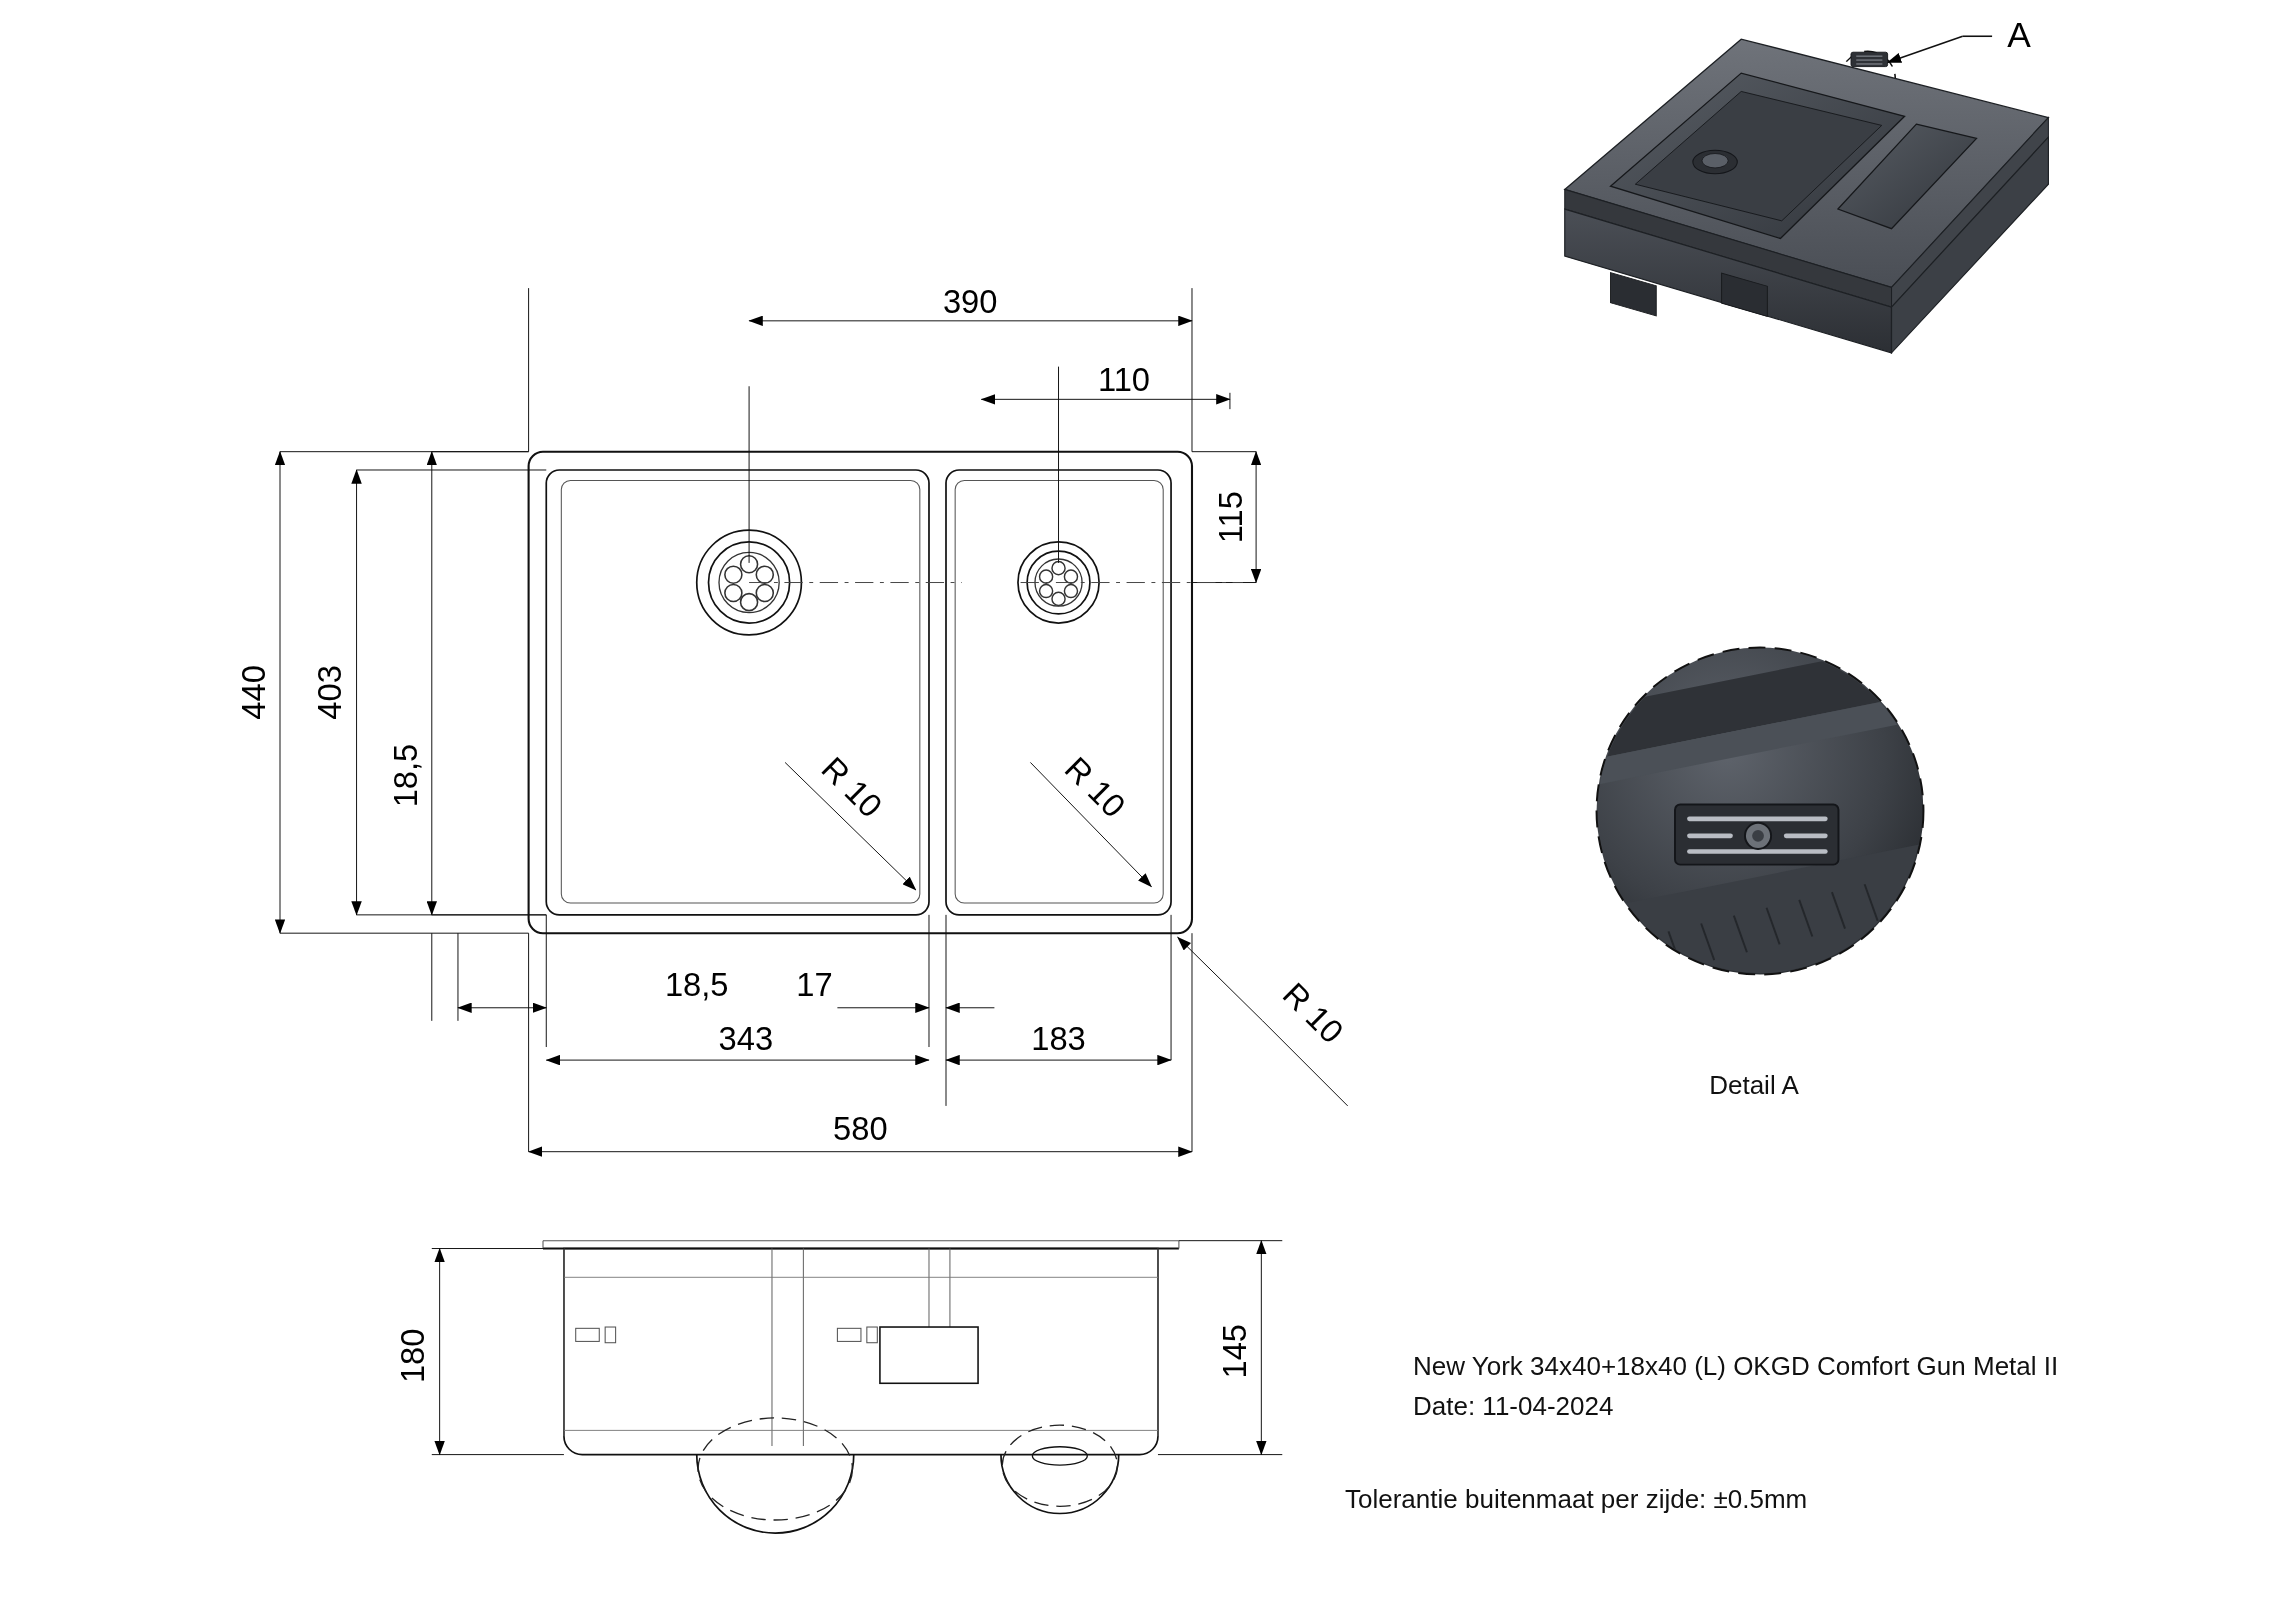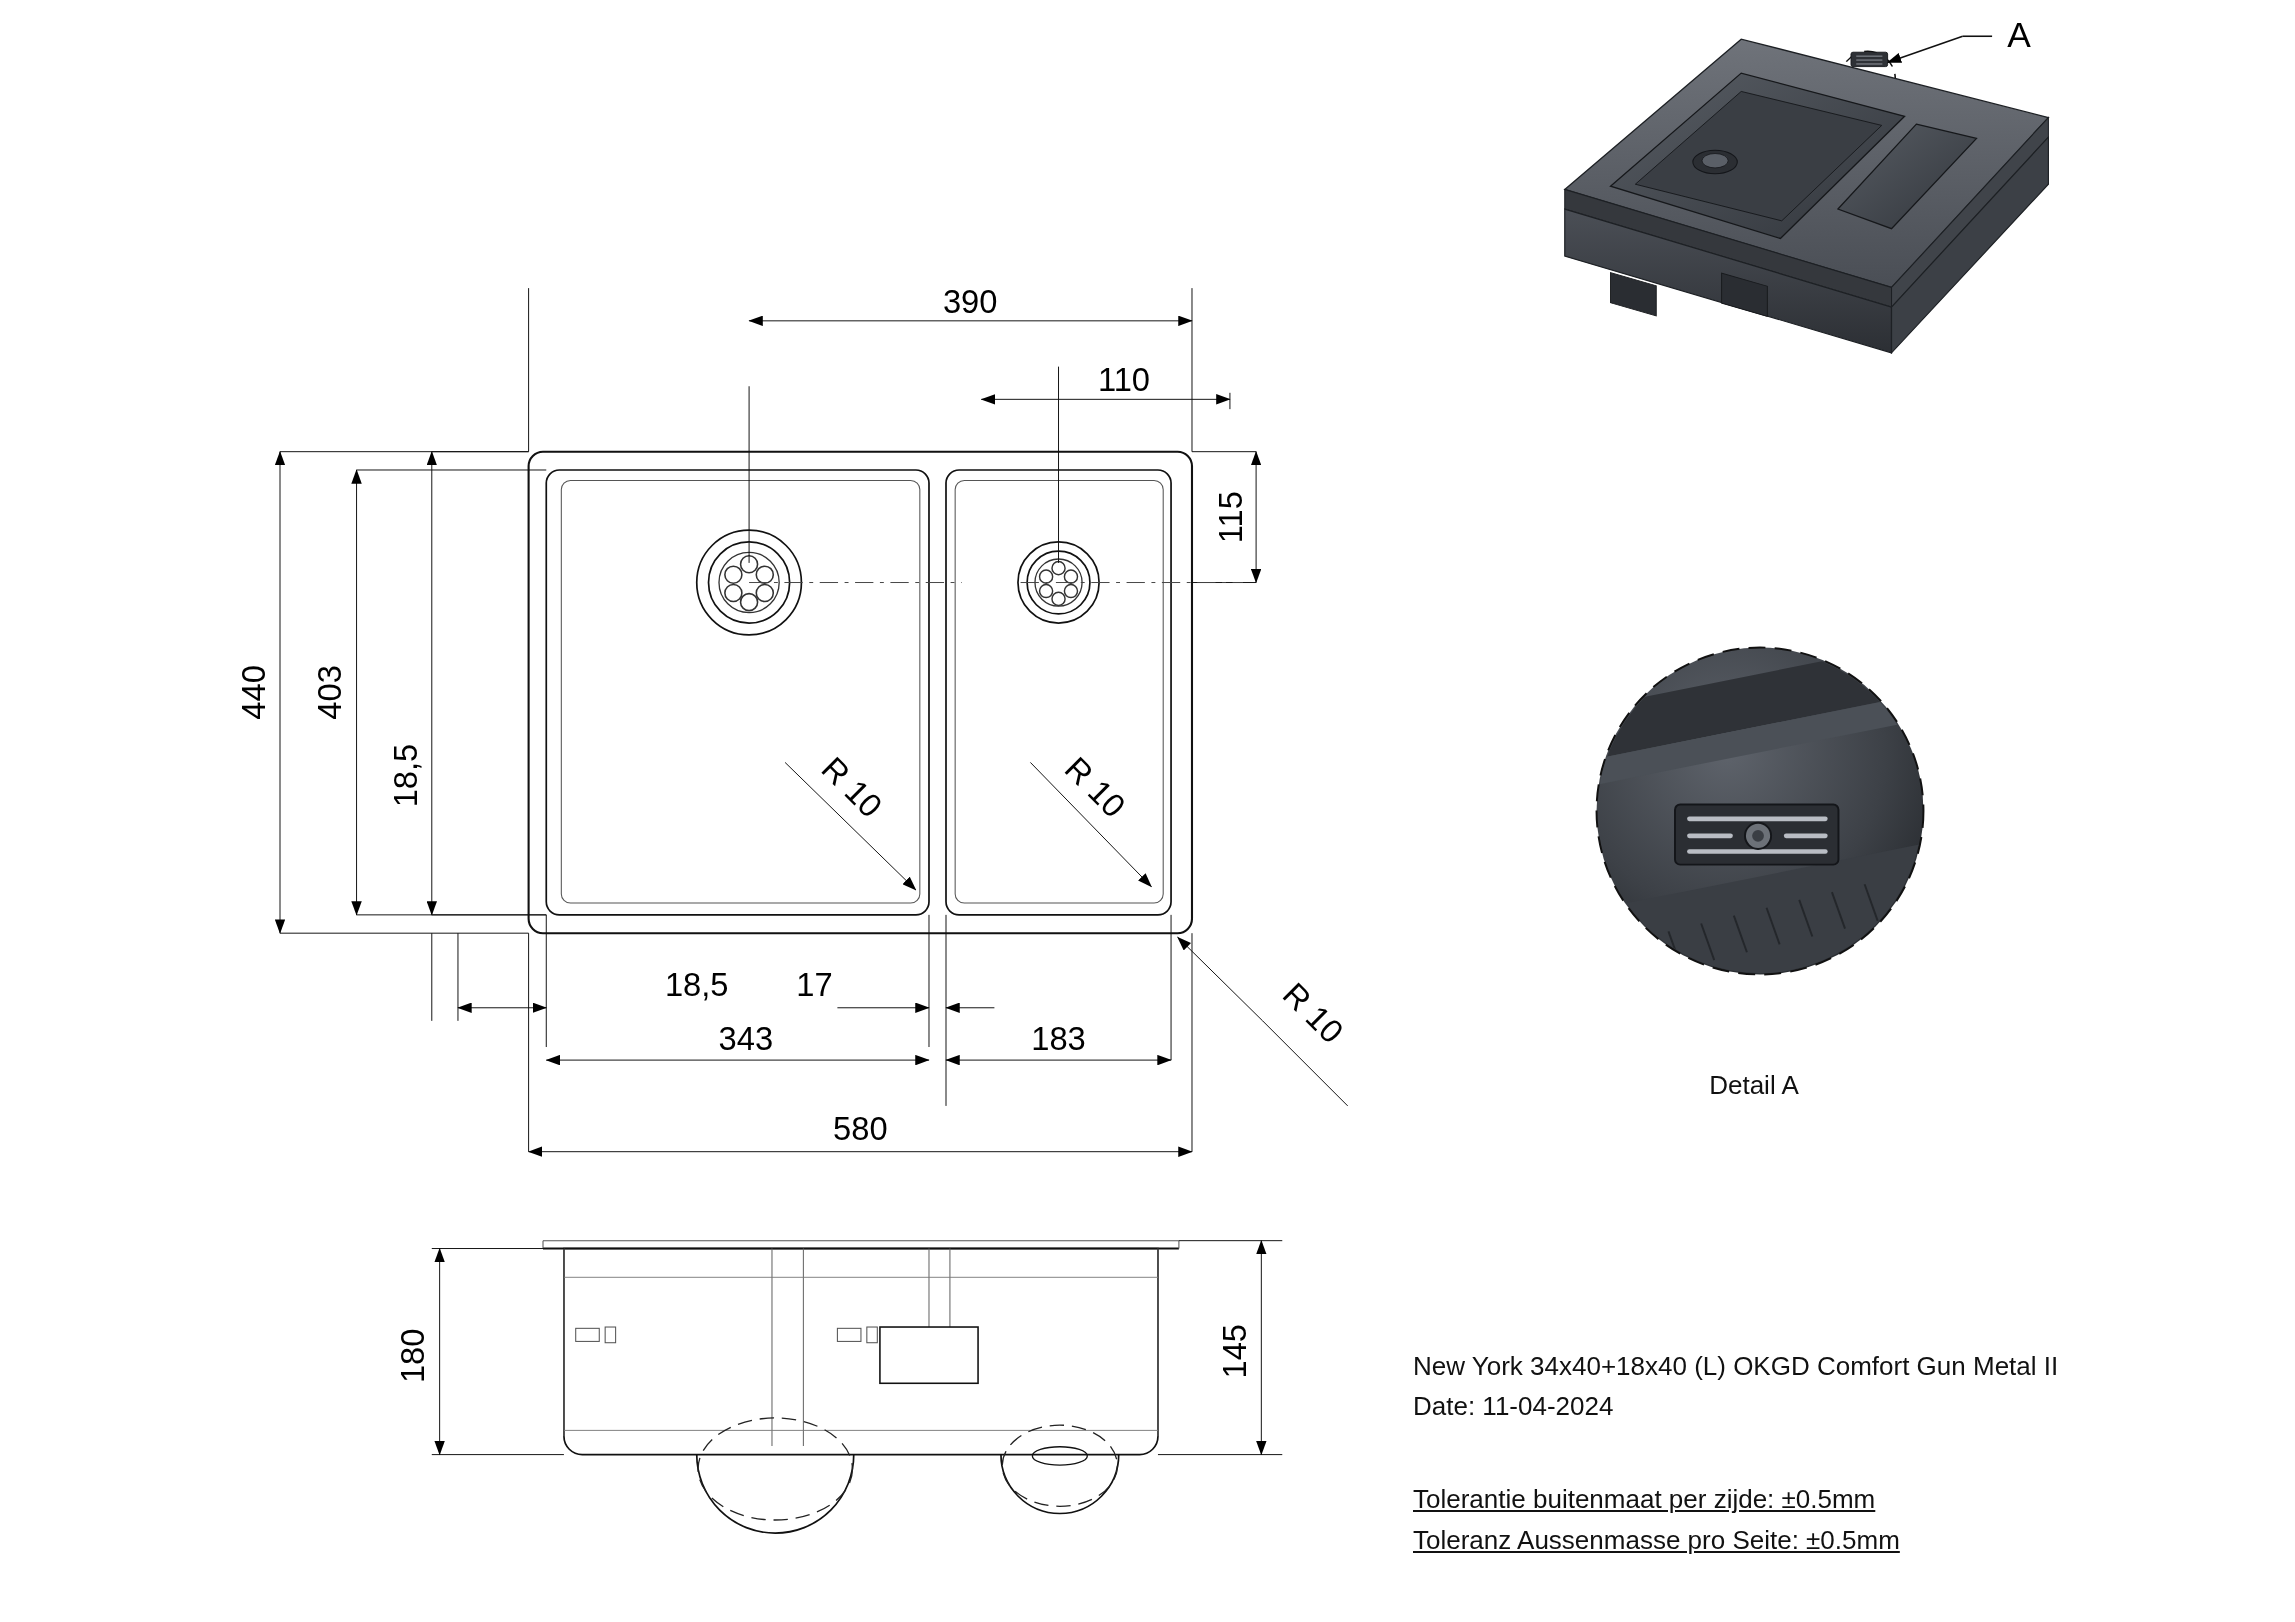--- a/index.html
+++ b/index.html
@@ -48,26 +48,25 @@
     font-size: 26px;
     white-space: nowrap;
   }
   #date-line {
     left: 1413px;
     top: 1391px;
     font-size: 26px;
     white-space: nowrap;
   }
   #tol-block {
-    left: 1413px;
+    left: 1345px;
     top: 1479px;
     font-size: 26px;
     line-height: 41px;
     white-space: nowrap;
-    text-decoration: underline;
   }
   #detail-caption {
     left: 1754px;
     top: 1070px;
     font-size: 26px;
     white-space: nowrap;
     text-align: left;
     transform: translateX(-50%);
   }
   .iso-wrap {
@@ -351,17 +350,16 @@
       </g>
     </svg>
   </div>
 
   <div class="textblock" id="detail-caption">Detail A</div>
 
   <div class="textblock" id="title-line">New York 34x40+18x40 (L) OKGD Comfort Gun Metal II</div>
   <div class="textblock" id="date-line">Date: 11-04-2024</div>
   <div class="textblock" id="tol-block">
     <div>Tolerantie buitenmaat per zijde: ±0.5mm</div>
-    <div>Toleranz Aussenmasse pro Seite: ±0.5mm</div>
   </div>
 
 </div>
 
 
 </body></html>

